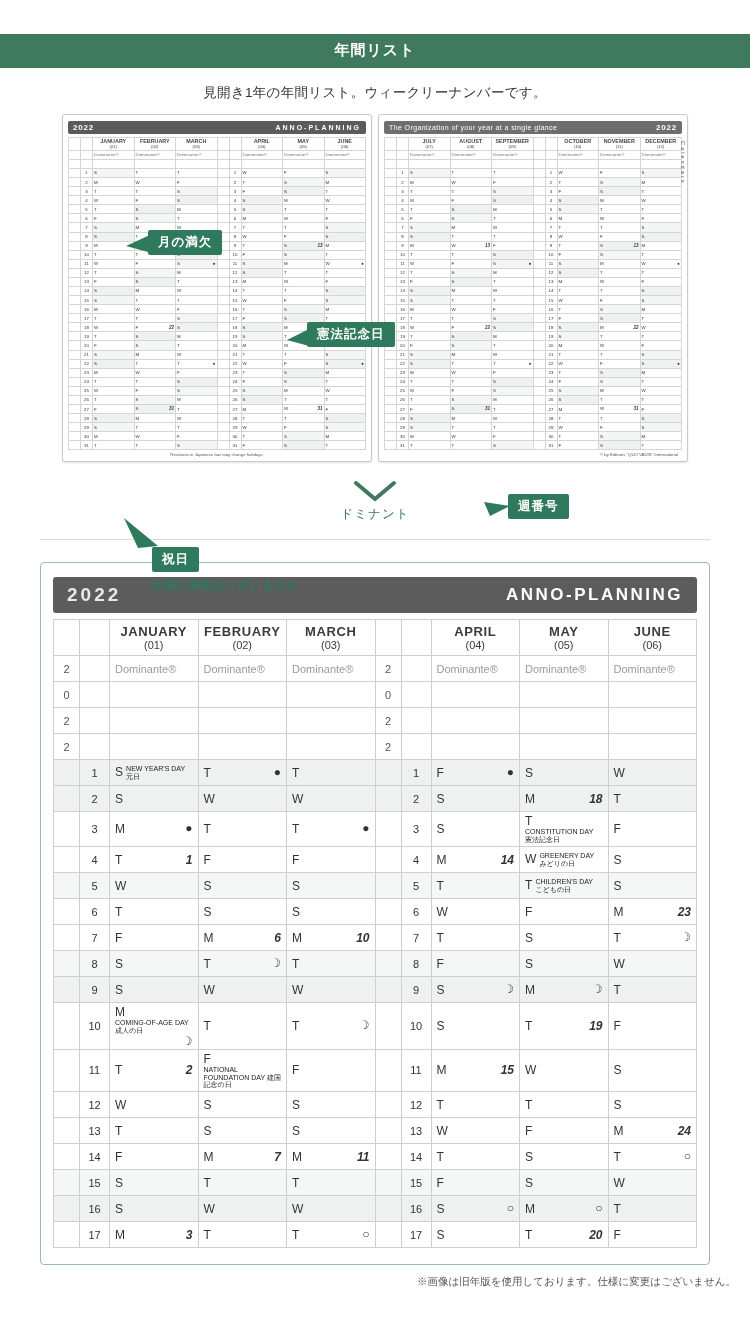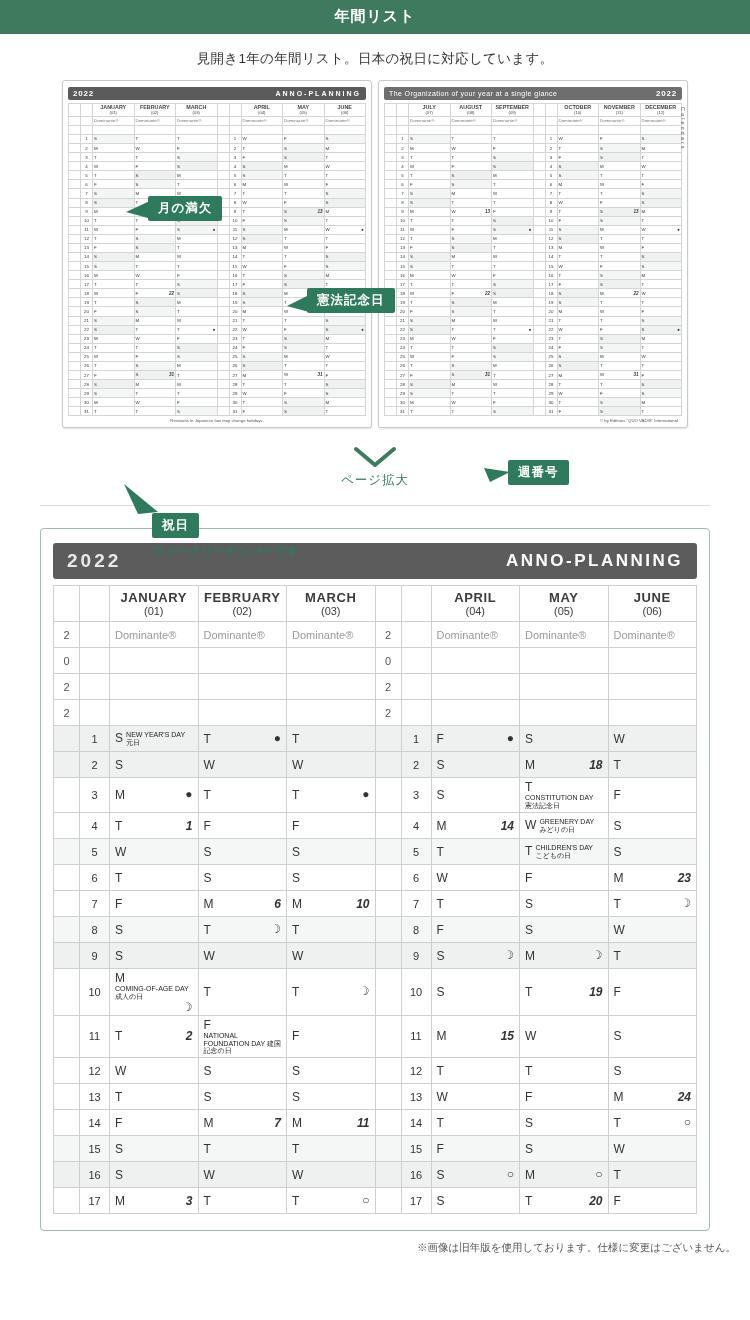--- a/index.html
+++ b/index.html
@@ -3,21 +3,21 @@
 <meta charset="utf-8">
 <style>
   html,body{margin:0;padding:0;}
   body{
     width:750px;
     background:#ffffff;
     font-family:"Liberation Sans", sans-serif;
     color:#333;
     -webkit-font-smoothing:antialiased;
   }
-  .page{width:750px;position:relative;overflow:hidden;}
+  .page{width:750px;position:relative;overflow:hidden;margin-top:34px;}
 
   
   .banner{
     background:#3f7a5e;
     color:#fff;
     text-align:center;
     font-size:15px;
     font-weight:bold;
     letter-spacing:1px;
     padding:7px 0 8px;
@@ -167,21 +167,21 @@
 </style>
 </head>
 <body>
 
 <div class="page">
 
   <div class="banner">
     <span>年間リスト</span>
   </div>
 
-  <div class="subtitle">見開き1年の年間リスト。日本の祝日に対応しています。</div>
+  <div class="subtitle">見開き1年の年間リスト。ウィークリーナンバーです。</div>
 
   <div class="spread">
 
     <div class="bookpage">
       <div class="bp-head">
         <span class="yr">2022</span>
         <span class="brand">ANNO-PLANNING</span>
       </div>
       <table class="mini-table">
         <thead>
@@ -1021,21 +1021,21 @@
           </tbody>
       </table>
       <div class="footnote-mini right">© by Editions "QUO VADIS" International</div>
     </div>
   </div>
 
   <div class="arrow-wrap">
     <svg width="44" height="24" viewBox="0 0 44 24">
       <path d="M3 3 L22 19 L41 3" fill="none" stroke="#3f7a5e" stroke-width="4" stroke-linecap="round" stroke-linejoin="round"></path>
     </svg>
-    <div class="zoom-label">ページ拡大</div>
+    <div class="zoom-label">ドミナント</div>
   </div>
 
   <hr class="hr">
 
   <div class="zoom-box">
     <div class="zoom-head">
       <span class="yr">2022</span>
       <span class="brand">ANNO-PLANNING</span>
     </div>
 
@@ -1318,21 +1318,21 @@
       <span>憲法記念日</span>
     </div>
 
     <div class="callout" style="left:508px;top:460px;">
       <span>週番号</span>
     </div>
 
     <div class="callout" style="left:152px;top:513px;">
       <span>祝日</span>
     </div>
-    <div class="callnote" style="left:152px;top:543px;">ウィークリーナンバーです</div>
+    <div class="callnote" style="left:152px;top:543px;">仕様に変更はございません</div>
 
     <svg class="ptr" style="left:122px;top:196px;" width="32" height="26">
         <path d="M30 4 L4 16 L26 22 Z" fill="#2f7a5c"></path>
       </svg>
     <svg class="ptr" style="left:285px;top:292px;" width="28" height="24">
         <path d="M26 2 L2 14 L24 20 Z" fill="#2f7a5c"></path>
       </svg>
     <svg class="ptr" style="left:482px;top:462px;" width="30" height="22">
         <path d="M2 6 L28 10 L8 20 Z" fill="#2f7a5c"></path>
       </svg>

